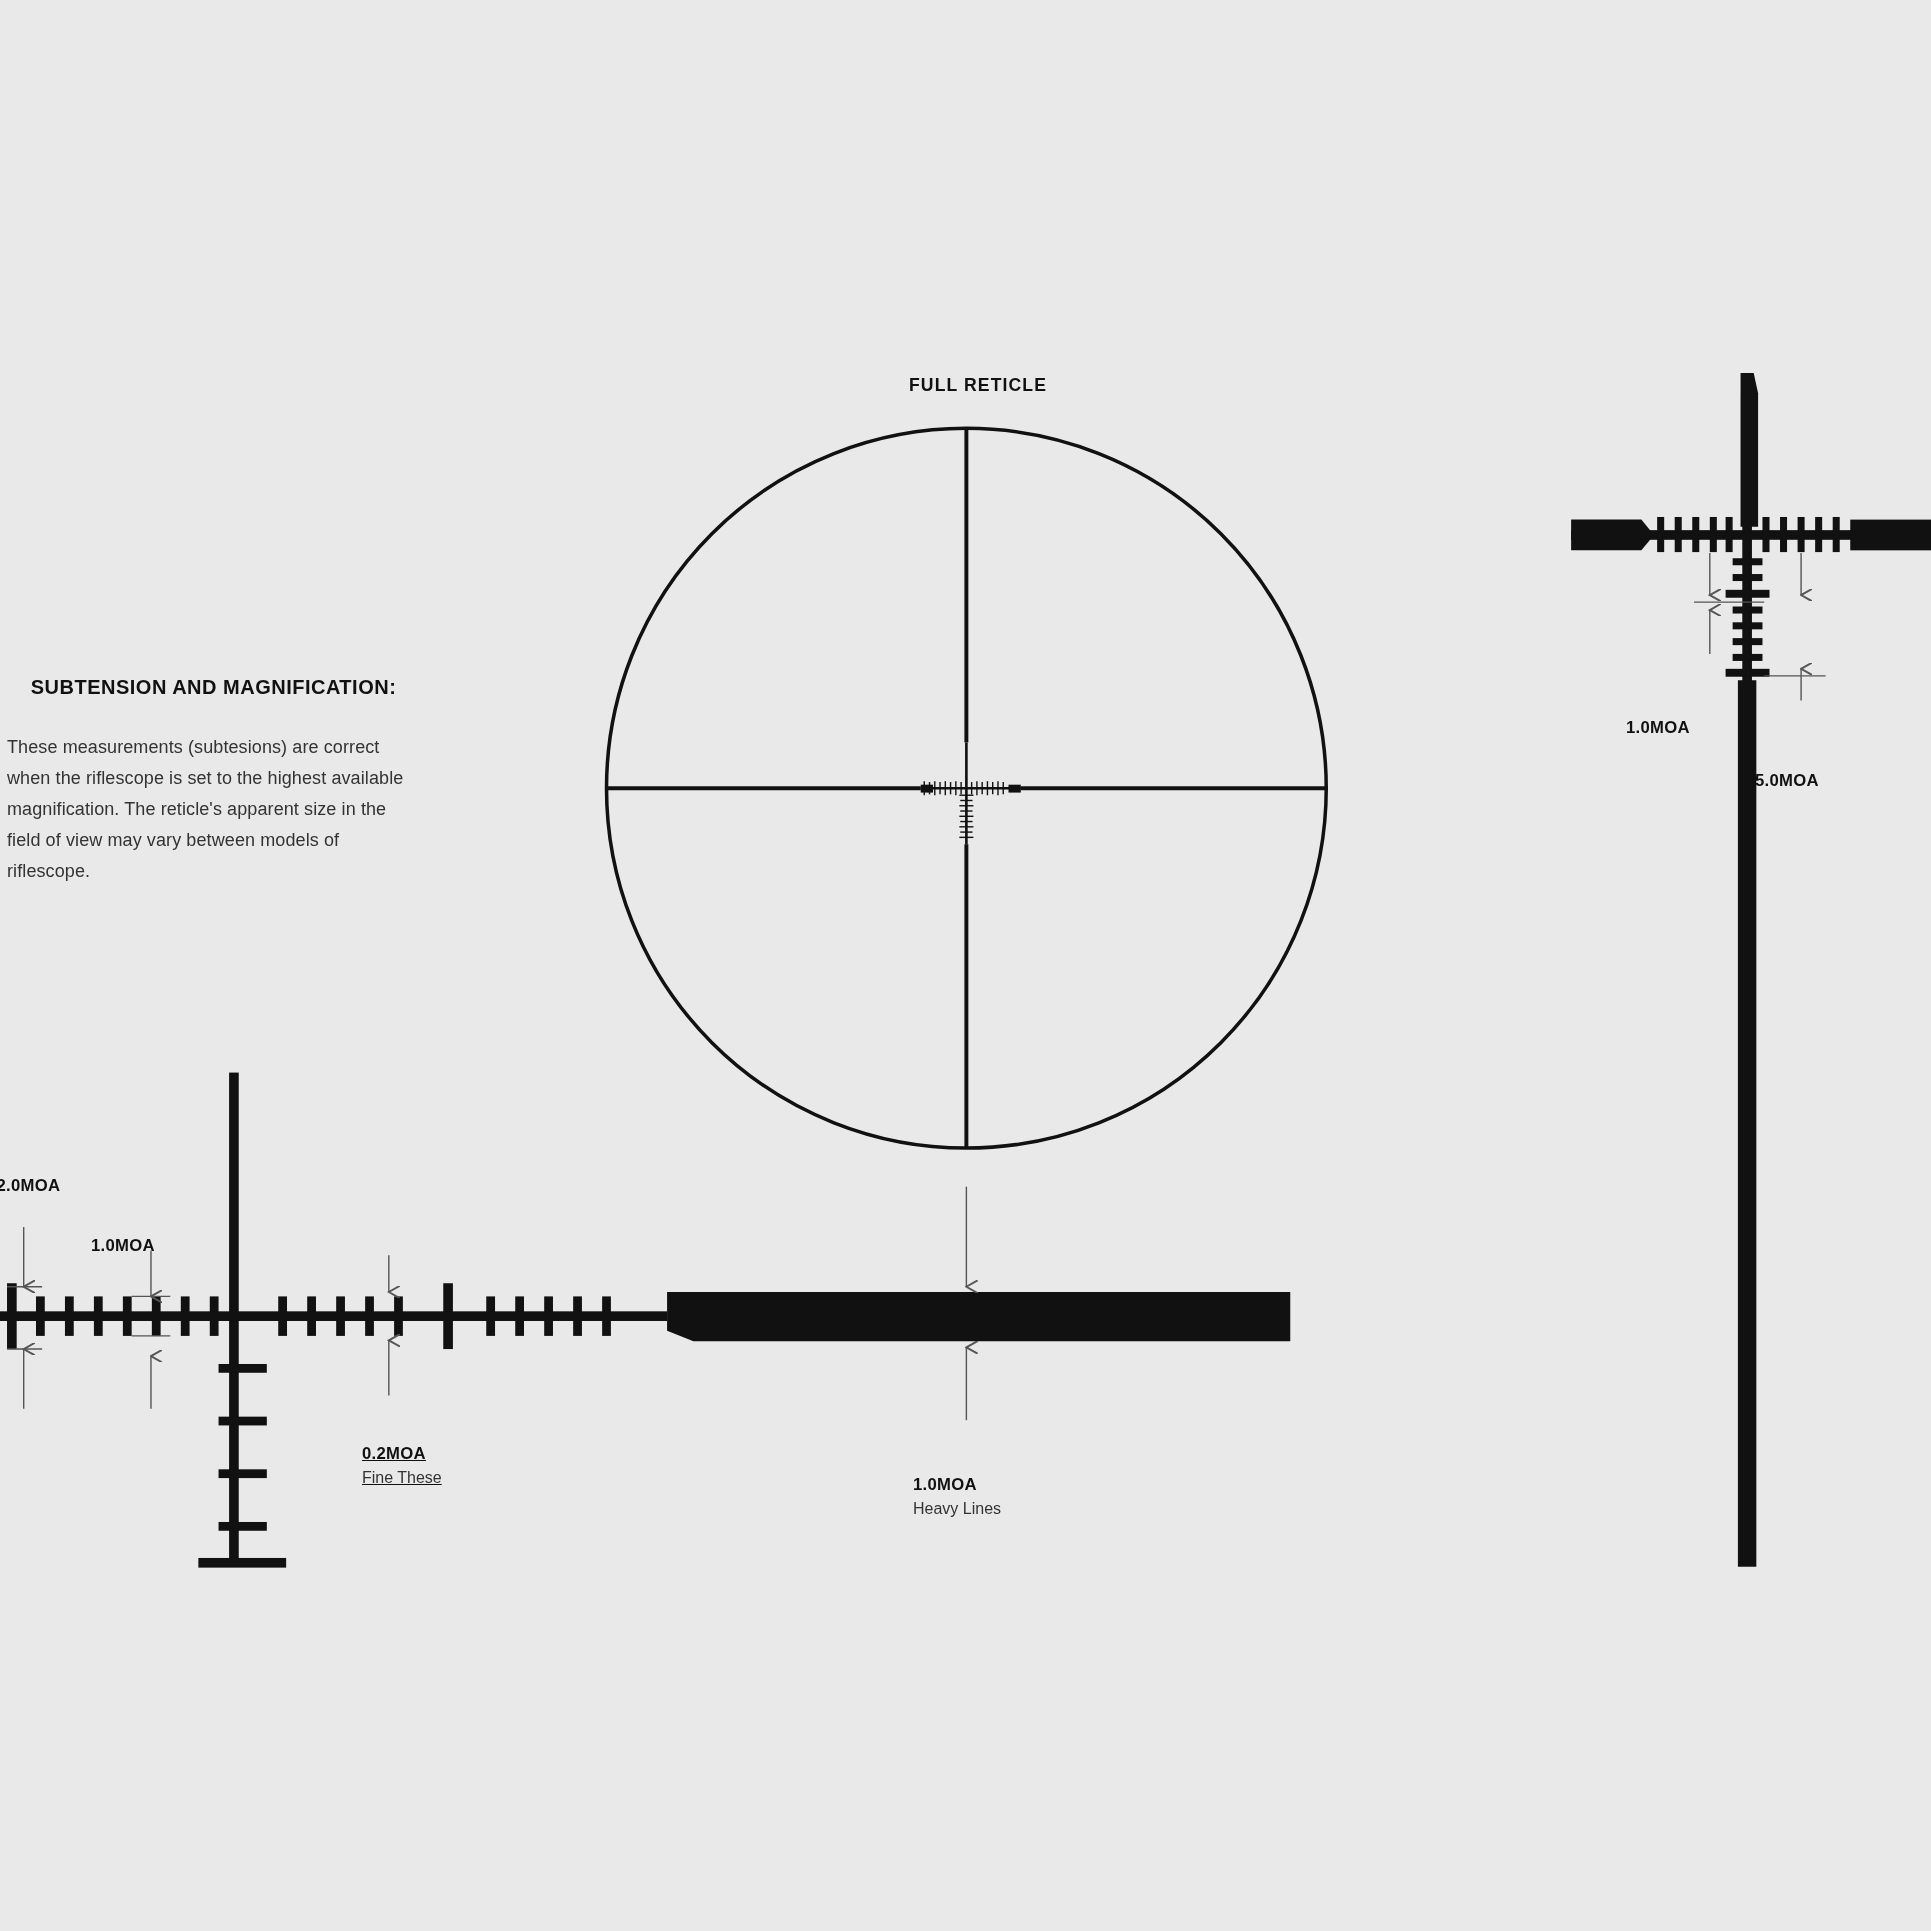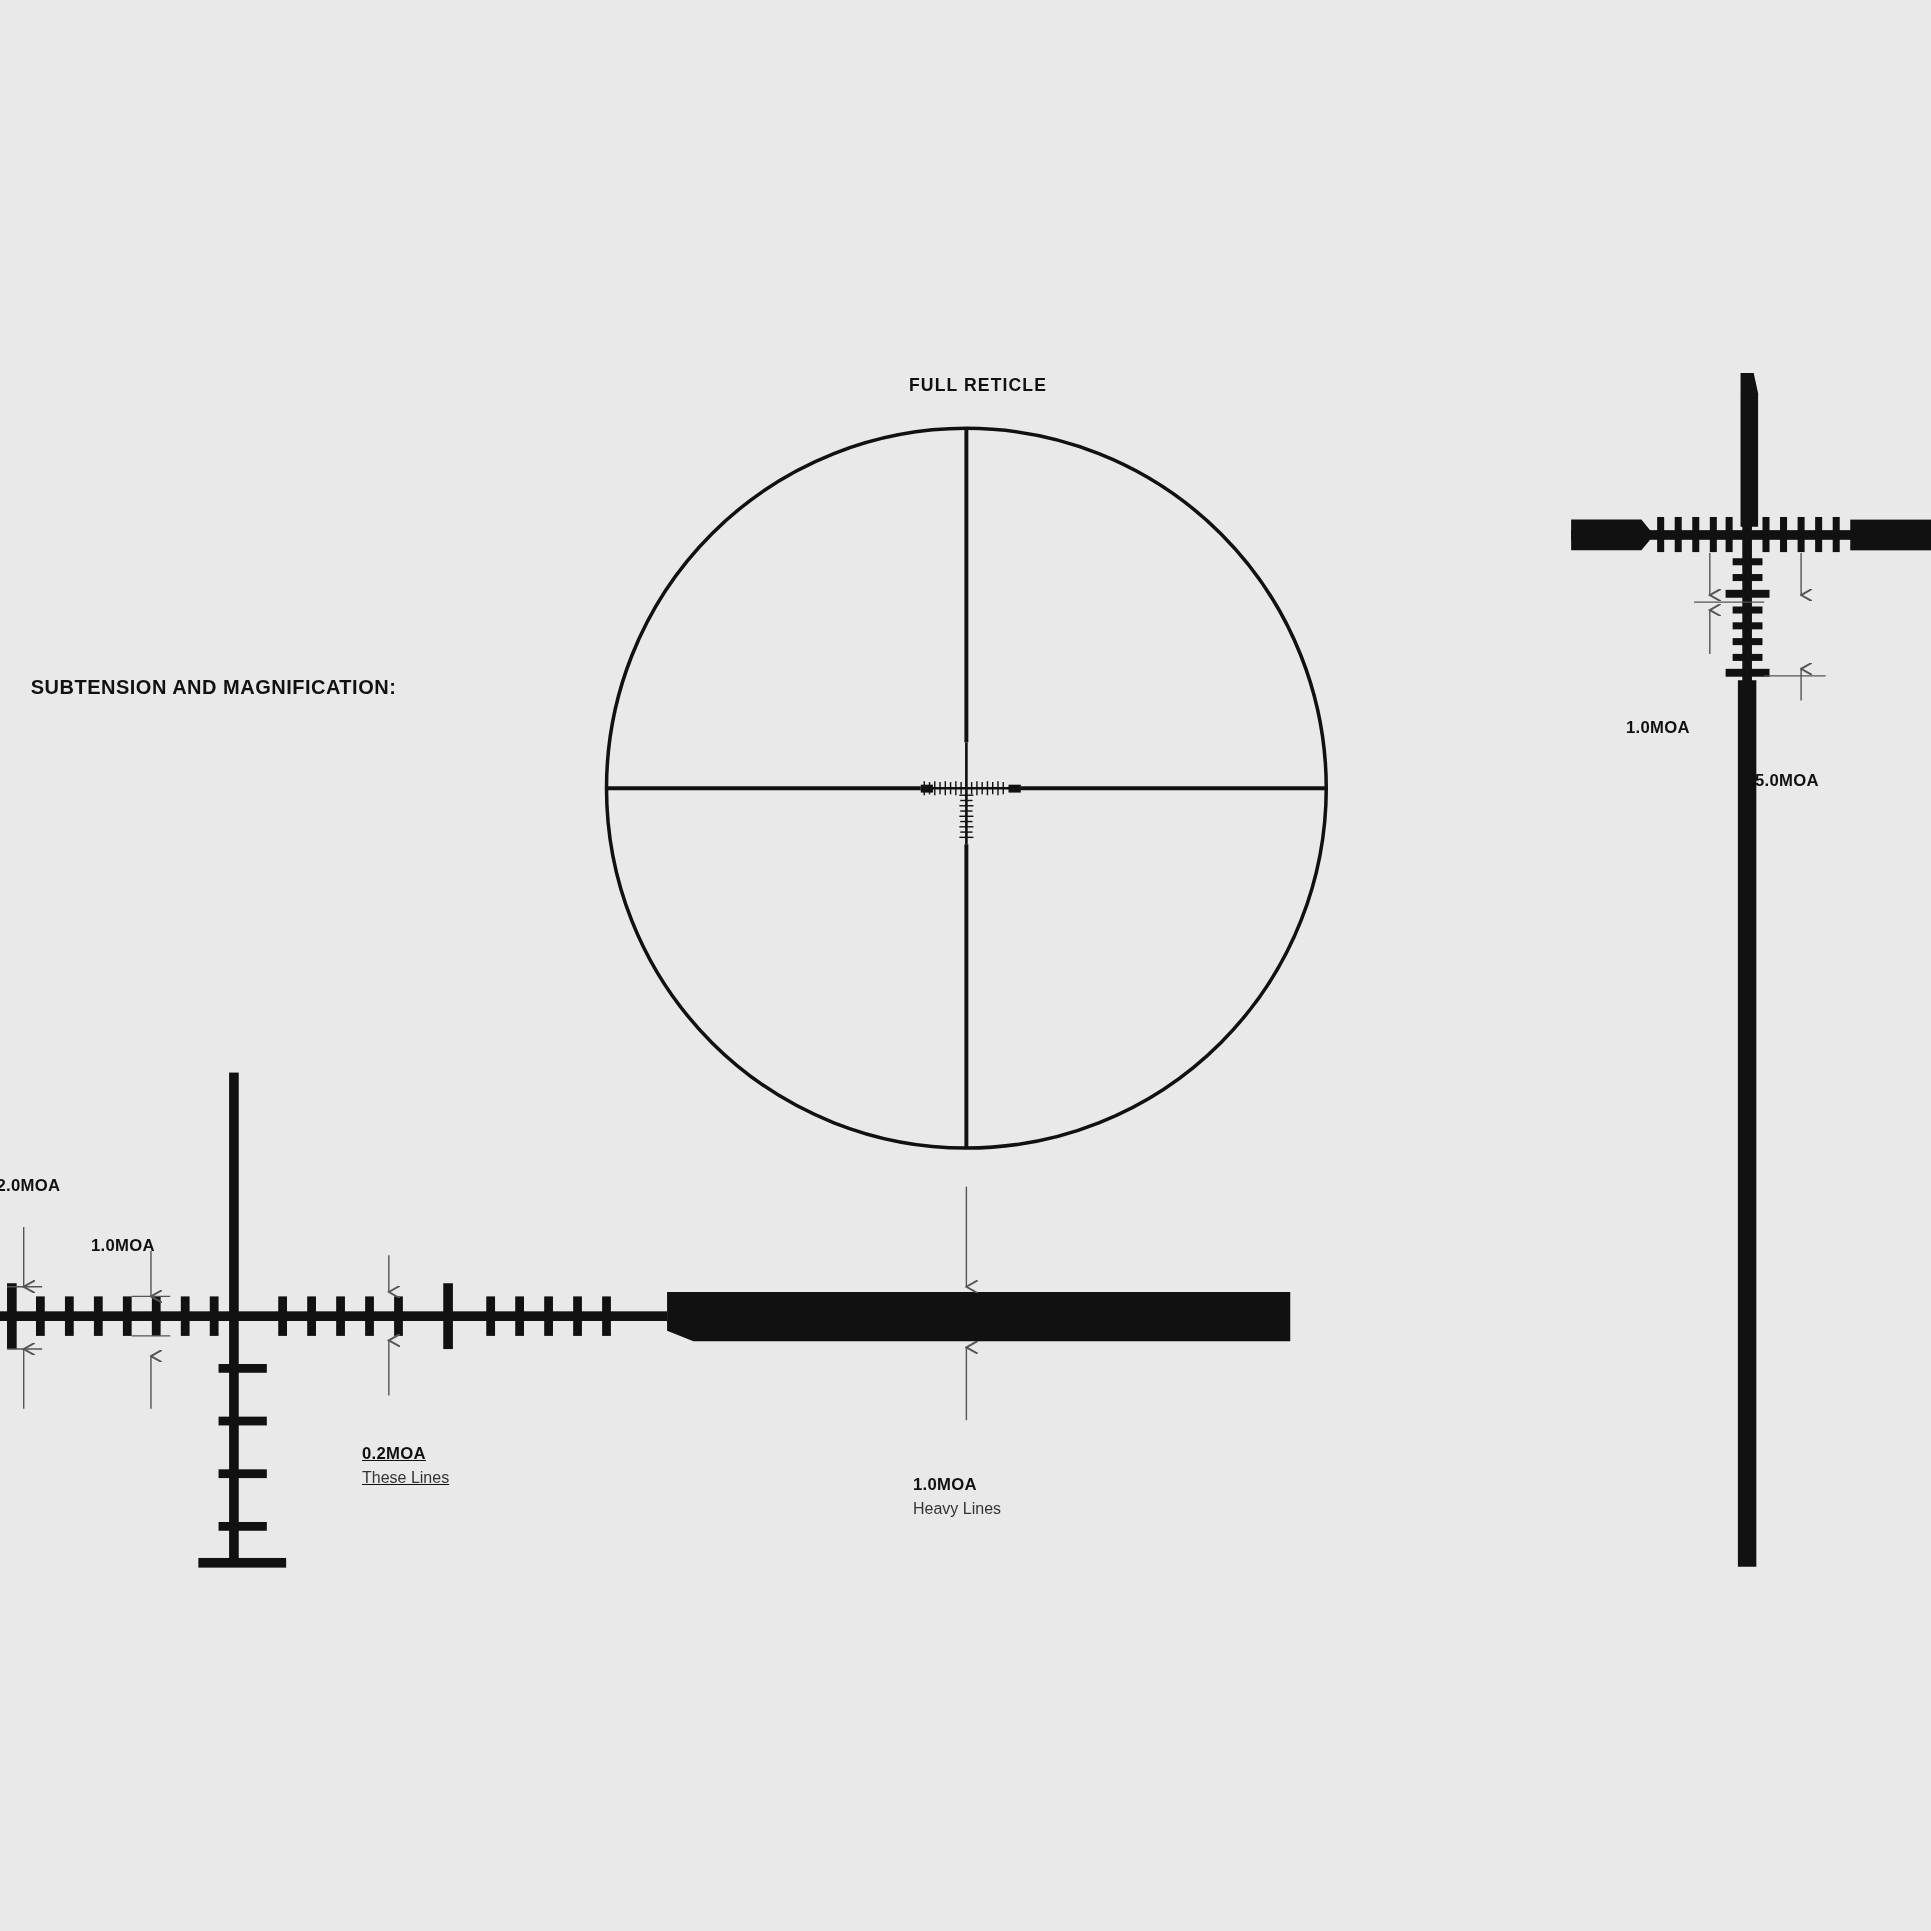--- a/index.html
+++ b/index.html
@@ -84,20 +84,21 @@
   .c-1moa-right { left: 1626px; top: 674px; }
   .c-5moa  { left: 1755px; top: 727px; }
 </style>
 </head>
 <body>
 
 <div class="page">
 
   <div class="info-block">
     <p class="info-title">SUBTENSION AND MAGNIFICATION:</p>
+    <p class="info-body">These measurements (subtesions) are correct when the riflescope is set to the highest available magnification. The reticle's apparent size in the field of view may vary between models of riflescope.</p>
   </div>
 
   <div class="full-reticle-label">FULL RETICLE</div>
 
   <svg class="svg-layer" width="1931" height="1931" viewBox="0 0 2200 2200">
 
     <defs>
       <marker id="arrowDown" markerWidth="9" markerHeight="9" refX="4.5" refY="8" orient="auto">
         <path d="M0,0 L4.5,8 L9,0" fill="none" stroke="#555" stroke-width="1.4"></path>
       </marker>
@@ -272,21 +273,21 @@
   <div class="callout c-2moa">
     <span>2.0MOA</span>
   </div>
 
   <div class="callout c-1moa-left">
     <span>1.0MOA</span>
   </div>
 
   <div class="callout c-02moa">
     <span>0.2MOA</span>
-    <span class="sub">These Lines</span>
+    <span class="sub">Fine These</span>
   </div>
 
   <div class="callout c-1moa-heavy">
     <span>1.0MOA</span>
     <span class="sub">Heavy Lines</span>
   </div>
 
   <div class="callout c-1moa-right">
     <span>1.0MOA</span>
   </div>

